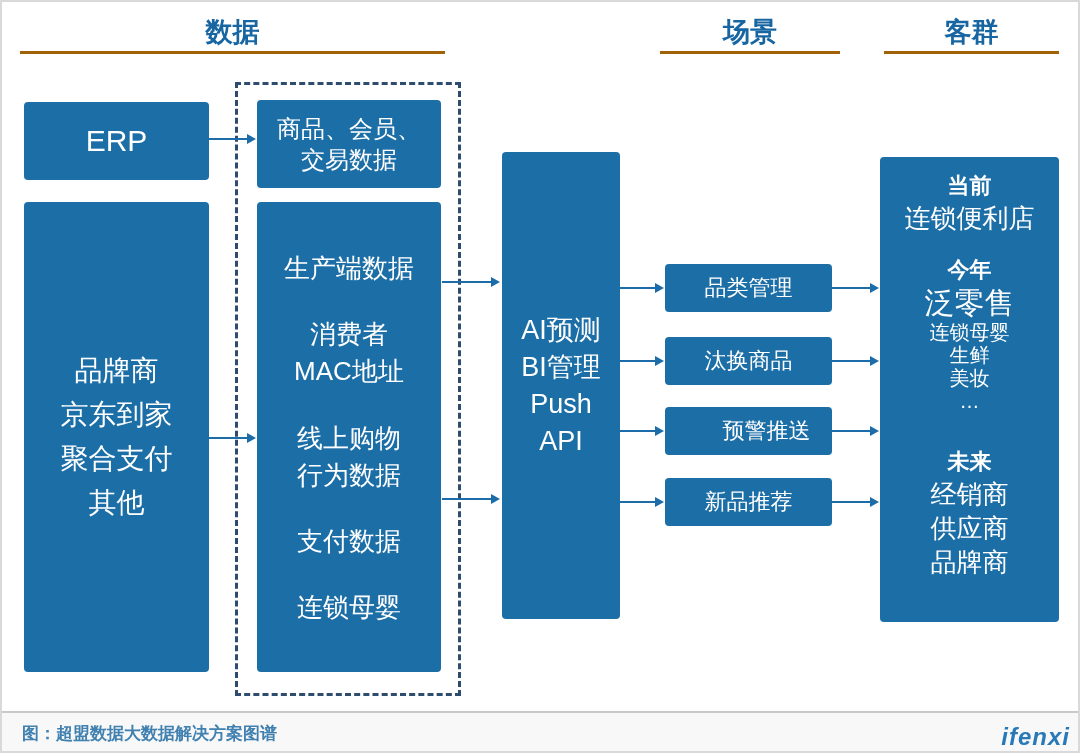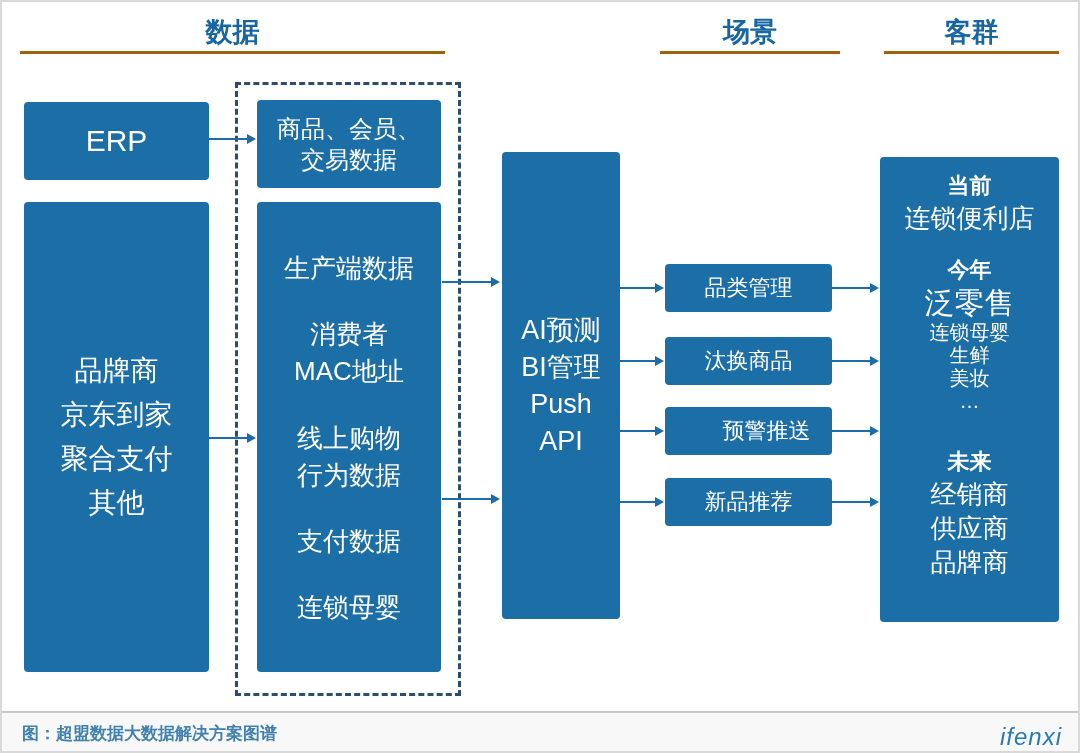--- a/index.html
+++ b/index.html
@@ -60,22 +60,22 @@
   }
   
   #watermark{
     position:absolute;right:10px;bottom:2px;z-index:5;
     font-size:34px;font-weight:bold;letter-spacing:2px;
     color:#f2f2f2;
     text-shadow:2px 2px 1px #a9a9a9, -1px -1px 0 #d6d6d6;
     white-space:nowrap;
   }
   #watermark-logo{
-    position:absolute;right:16px;bottom:0px;z-index:6;
-    font-size:24px;font-style:italic;font-weight:normal;color:#2879b8;
+    position:absolute;right:8px;bottom:0px;z-index:6;
+    font-size:24px;font-style:italic;font-weight:bold;color:#2879b8;
     text-shadow:none;letter-spacing:1px;
   }
 </style>
 </head>
 <body>
 
 <div id="stage">
 
   <div class="col-header" style="left:18px;width:425px;">数据</div>
   <div class="col-header" style="left:658px;width:180px;">场景</div>

